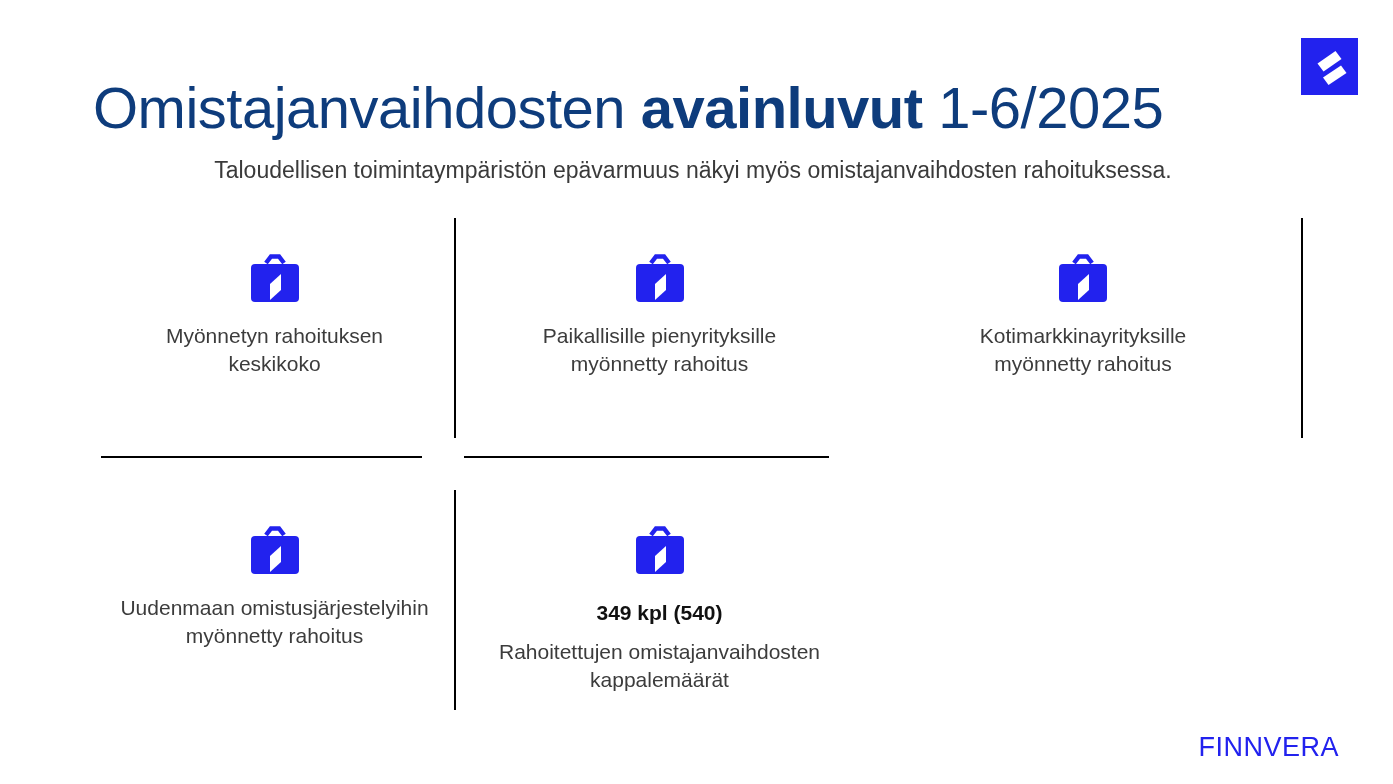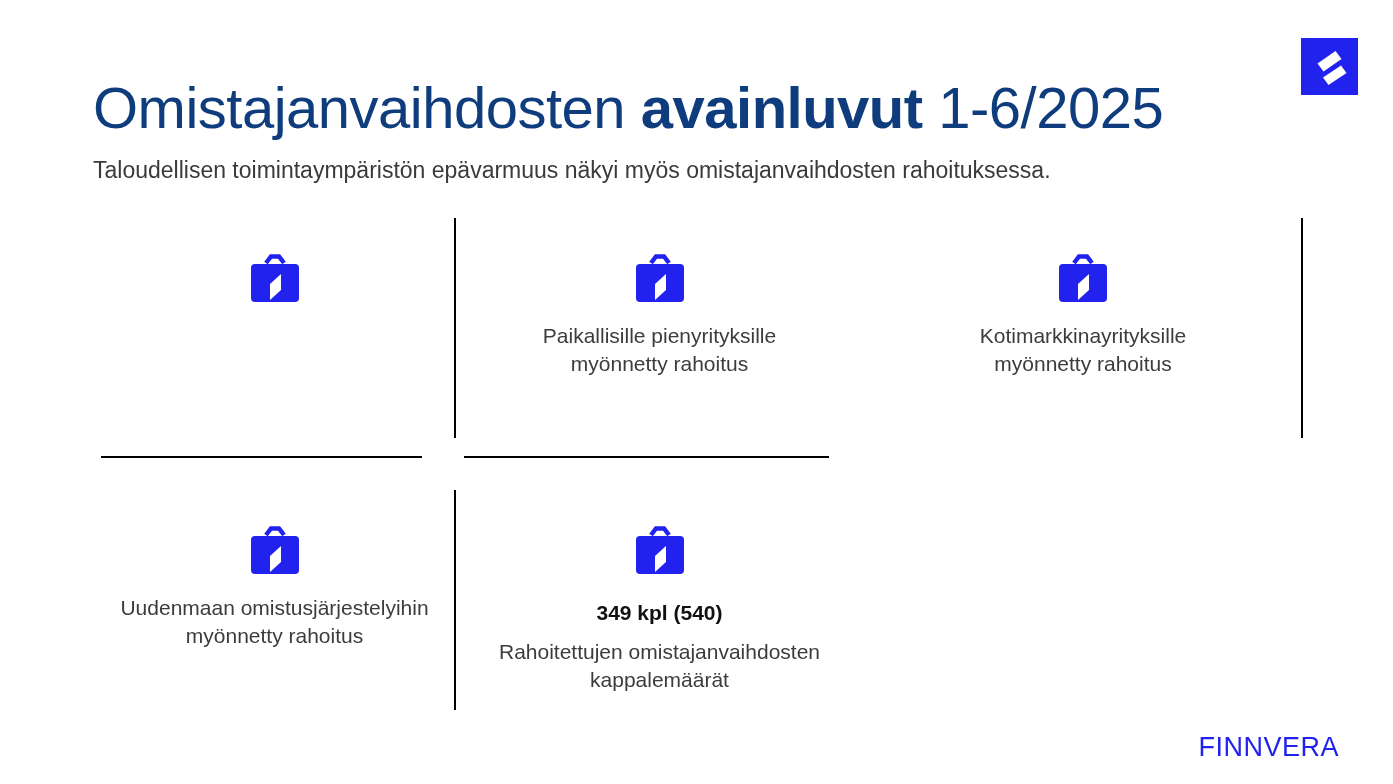--- a/index.html
+++ b/index.html
@@ -43,20 +43,21 @@
     white-space: nowrap;
   }
   .title .strong { font-weight: 700; }
   .subtitle {
     margin-top: 12px;
     font-size: 23px;
     line-height: 30px;
     color: #3a3a3a;
     font-weight: 400;
     white-space: nowrap;
+    text-align: center;
   }
 
   
   .grid {
     position: absolute;
     left: 93px;
     top: 218px;
     width: 1210px;
     display: grid;
     grid-template-columns: 363px 407px 440px;
@@ -143,20 +144,22 @@
 
 
   <div class="cell sep-right">
     <div class="icon-wrap">
       <svg width="52" height="58" viewBox="0 0 52 58">
         <path d="M17 13 L22 6.5 L30 6.5 L35 13" fill="none" stroke="#2222ee" stroke-width="4.5" stroke-linejoin="miter"></path>
         <rect x="2" y="14" width="48" height="38" rx="4" fill="#2222ee"></rect>
         <polygon points="32,24 32,40 21,50 21,34" fill="#ffffff"></polygon>
       </svg>
     </div>
+    <div class="stat-label">Myönnetyn rahoituksen
+keskikoko</div>
     <div class="underline"></div>
   </div>
 
   <div class="cell">
     <div class="icon-wrap">
       <svg width="52" height="58" viewBox="0 0 52 58">
         <path d="M17 13 L22 6.5 L30 6.5 L35 13" fill="none" stroke="#2222ee" stroke-width="4.5" stroke-linejoin="miter"></path>
         <rect x="2" y="14" width="48" height="38" rx="4" fill="#2222ee"></rect>
         <polygon points="32,24 32,40 21,50 21,34" fill="#ffffff"></polygon>
       </svg>

